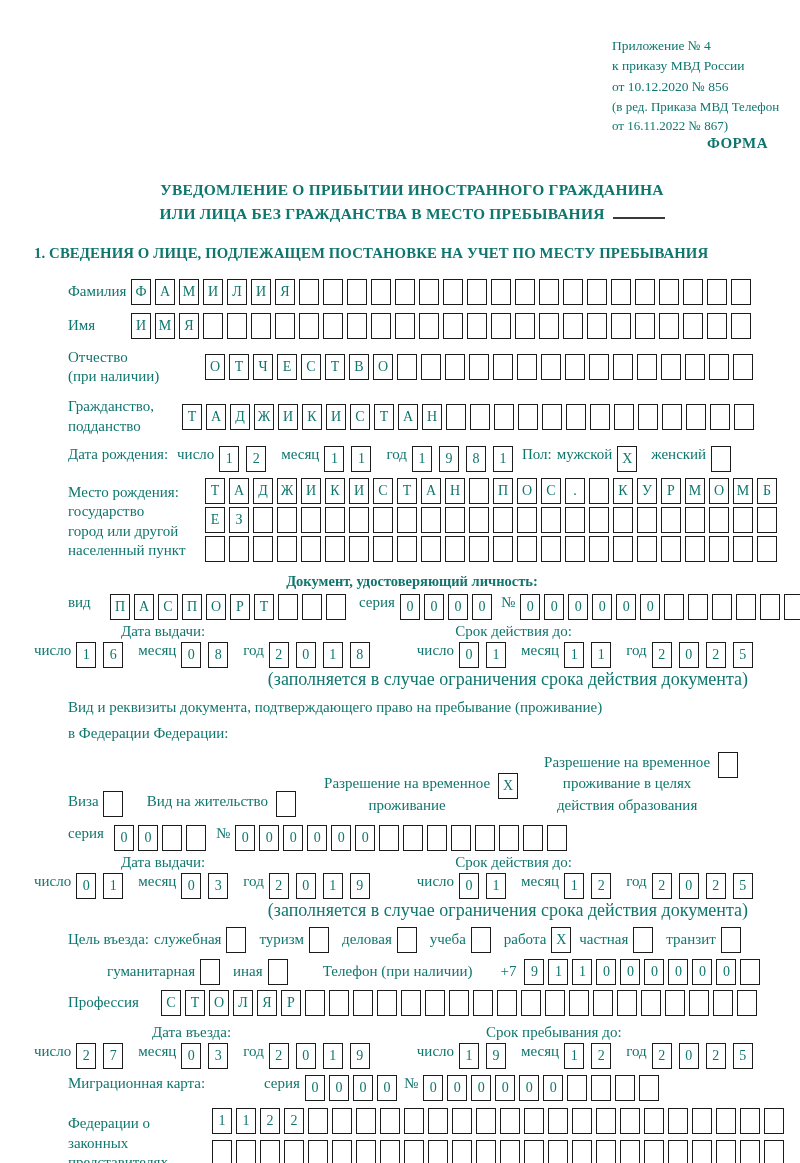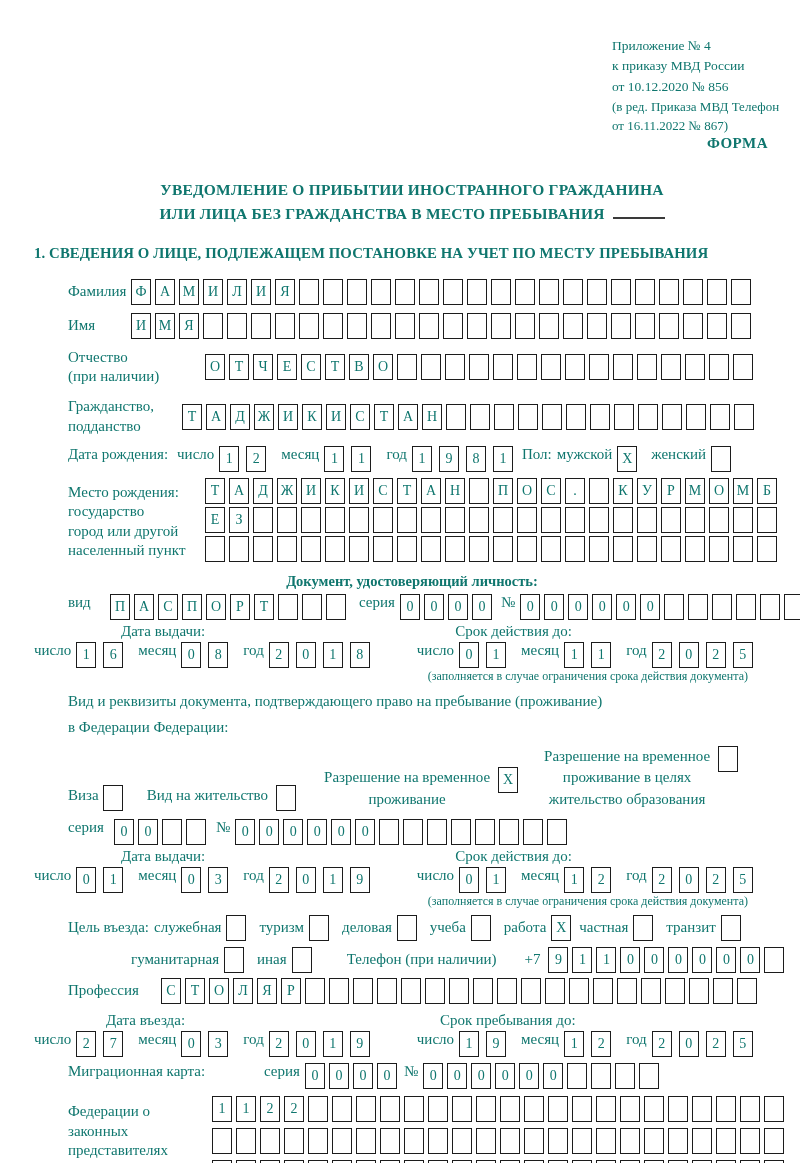--- a/index.html
+++ b/index.html
@@ -19,21 +19,21 @@
   .w{font-size:15px;flex:none;margin-right:5px;}
   .w2{margin-left:8px;}
   .cells{display:flex;flex:none;}
   .cell{box-sizing:border-box;flex:none;width:20px;height:26px;border:1.8px solid #1c1c1c;
         margin-right:4px;display:flex;align-items:center;justify-content:center;
         font-size:14px;line-height:1;}
   .sp .cell{margin-right:7px;}
   .stack .cells{margin-bottom:3px;}
   .dlabels{display:flex;font-size:15px;margin-top:3px;}
   .dline{display:flex;align-items:flex-start;margin-top:2px;}
-  .note{font-size:12px;text-align:right;width:714px;margin-top:1px;}
+  .note{font-size:18px;text-align:right;width:714px;margin-top:1px;}
   .intro{font-size:15px;line-height:1.75;margin-left:34px;margin-top:4px;}
   .permits{display:flex;align-items:flex-end;margin-left:34px;margin-top:5px;font-size:15px;}
   .opt{display:flex;align-items:flex-start;}
   .optlbl{text-align:center;line-height:1.45;}
   .opt .cells{margin-left:8px;margin-top:0;}
   .purline{display:flex;align-items:center;font-size:15px;margin-top:6px;}
   .purline .cells{margin-left:5px;margin-right:9px;}
   .repnote{font-size:13.5px;text-align:center;margin-left:120px;width:620px;margin-top:4px;}
 </style>
 </head>
@@ -407,21 +407,21 @@
       <span class="opt" style="margin-left:24px">
         <span class="optlbl">
           <span>Разрешение на временное</span><br><span>проживание</span>
         </span>
         <span class="cells">
             <span class="cell">X</span>
           </span>
       </span>
       <span class="opt" style="margin-left:22px">
         <span class="optlbl">
-          <span>Разрешение на временное</span><br><span>проживание в целях</span><br><span>жительство образования</span>
+          <span>Разрешение на временное</span><br><span>проживание в целях</span><br><span>действия образования</span>
         </span>
         <span class="cells">
             <span class="cell"></span>
           </span>
       </span>
     </div>
 
     <div class="dline ml" style="margin-top:8px">
       <span class="w">серия</span>
       <span class="cells" style="margin-left:5px">
@@ -515,21 +515,21 @@
         </span>
       <span>частная</span>
       <span class="cells">
           <span class="cell"></span>
         </span>
       <span>транзит</span>
       <span class="cells">
           <span class="cell"></span>
         </span>
     </div>
-    <div class="purline" style="margin-left:97px">
+    <div class="purline" style="margin-left:73px">
       <span>гуманитарная</span>
       <span class="cells">
           <span class="cell"></span>
         </span>
       <span>иная</span>
       <span class="cells">
           <span class="cell"></span>
         </span>
       <span style="margin-left:22px">Телефон (при наличии)</span>
       <span style="margin-left:28px">+7</span>
@@ -572,21 +572,21 @@
           <span class="cell"></span>
           <span class="cell"></span>
           <span class="cell"></span>
           <span class="cell"></span>
           <span class="cell"></span>
           <span class="cell"></span>
         </span>
     </div>
 
     <div class="dlabels">
-      <span style="margin-left:72px">Дата въезда:</span>
+      <span style="margin-left:118px">Дата въезда:</span>
       <span style="margin-left:255px">Срок пребывания до:</span>
     </div>
     <div class="dline">
       <span class="w">число</span>
       <span class="cells sp">
           <span class="cell">2</span>
           <span class="cell">7</span>
         </span>
       <span class="w w2">месяц</span>
       <span class="cells sp">

